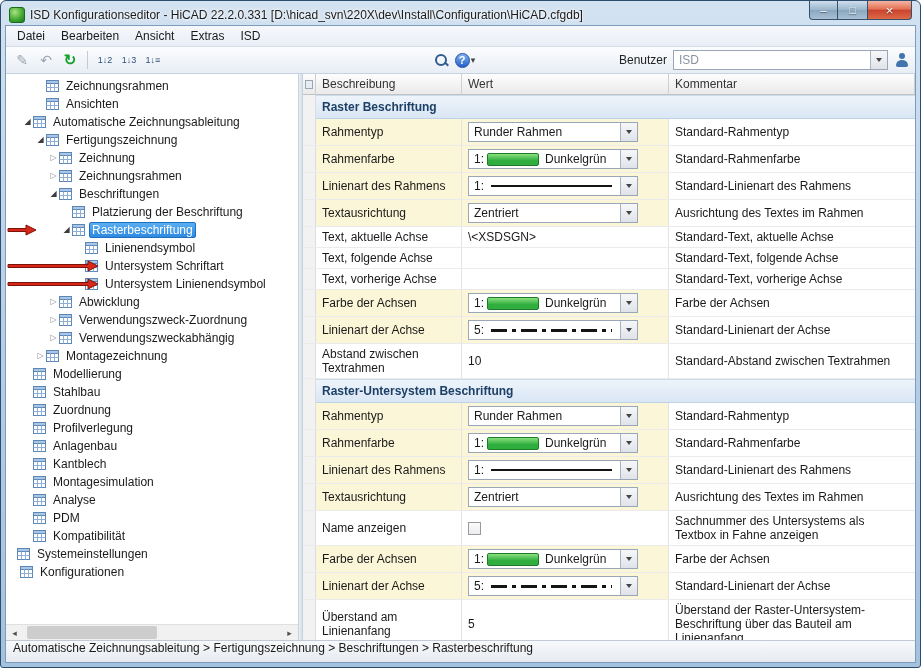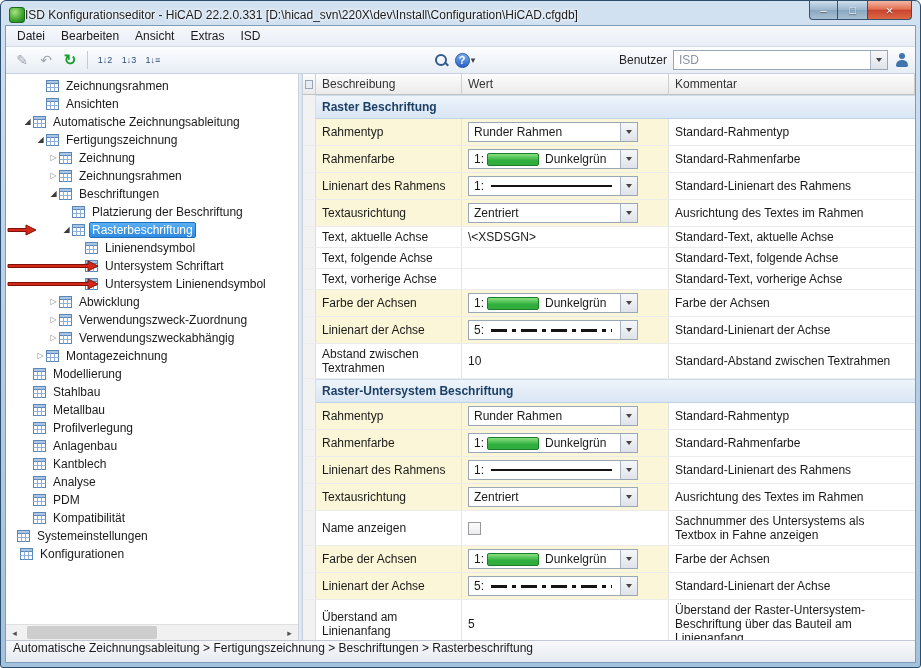--- a/index.html
+++ b/index.html
@@ -14,21 +14,21 @@
     position: relative;
     font-size: 12px; color: #1a1a1a;
     overflow: hidden;
   }
 
   
   .titlebar { height: 24px; flex: 0 0 24px; display: flex; align-items: center; padding: 3px 96px 0 4px; }
   .app-icon { width: 16px; height: 16px; flex: 0 0 16px; border-radius: 3px;
     background: radial-gradient(circle at 35% 30%, #a8e47f, #3fa32f 60%, #1d7a1f);
     border: 1px solid #1a6a1c; }
-  .title-text { white-space: nowrap; overflow: hidden;
+  .title-text { margin-left: 5px; white-space: nowrap; overflow: hidden;
     text-shadow: 0 0 3px #fff, 0 0 4px #fff; }
   .win-buttons { position: absolute; top: 0; right: 8px; display: flex; z-index: 5; }
   .winbtn { width: 29px; height: 19px; border: 1px solid #35516d; border-top: none;
     display: flex; align-items: center; justify-content: center;
     color: #fff; font-size: 11px; text-shadow: 0 1px 1px rgba(0,0,0,.55);
     background: linear-gradient(#cfdeec,#9cb6cc 48%,#8aa7c0 52%,#a8c0d4); }
   .winbtn.min { border-radius: 0 0 0 4px; }
   .winbtn.max { border-left: none; border-right: none; }
   .winbtn.close { width: 45px; border-radius: 0 0 4px 0; font-size: 13px;
     background: linear-gradient(#f4b5a4,#e37052 45%,#c94430 52%,#dd6a45); }
@@ -441,21 +441,21 @@
               <span class="expander"></span>
               <span class="node-icon">
                 <svg width="14" height="13">
                   <rect x="0.5" y="0.5" width="12" height="11" fill="#fff" stroke="#5b87b8"></rect>
                   <rect x="0.5" y="0.5" width="12" height="3" fill="#aac6e4" stroke="#5b87b8"></rect>
                   <line x1="4.5" y1="3.5" x2="4.5" y2="11.5" stroke="#8fb0d4"></line>
                   <line x1="8.5" y1="3.5" x2="8.5" y2="11.5" stroke="#8fb0d4"></line>
                   <line x1="0.5" y1="7.5" x2="12.5" y2="7.5" stroke="#8fb0d4"></line>
                 </svg>
               </span>
-              <span class="tree-label">Metallbau</span>
+              <span class="tree-label">Zuordnung</span>
             </div>
             <div class="tree-row" style="padding-left: 16px;">
               <span class="expander"></span>
               <span class="node-icon">
                 <svg width="14" height="13">
                   <rect x="0.5" y="0.5" width="12" height="11" fill="#fff" stroke="#5b87b8"></rect>
                   <rect x="0.5" y="0.5" width="12" height="3" fill="#aac6e4" stroke="#5b87b8"></rect>
                   <line x1="4.5" y1="3.5" x2="4.5" y2="11.5" stroke="#8fb0d4"></line>
                   <line x1="8.5" y1="3.5" x2="8.5" y2="11.5" stroke="#8fb0d4"></line>
                   <line x1="0.5" y1="7.5" x2="12.5" y2="7.5" stroke="#8fb0d4"></line>
@@ -481,20 +481,33 @@
               <span class="node-icon">
                 <svg width="14" height="13">
                   <rect x="0.5" y="0.5" width="12" height="11" fill="#fff" stroke="#5b87b8"></rect>
                   <rect x="0.5" y="0.5" width="12" height="3" fill="#aac6e4" stroke="#5b87b8"></rect>
                   <line x1="4.5" y1="3.5" x2="4.5" y2="11.5" stroke="#8fb0d4"></line>
                   <line x1="8.5" y1="3.5" x2="8.5" y2="11.5" stroke="#8fb0d4"></line>
                   <line x1="0.5" y1="7.5" x2="12.5" y2="7.5" stroke="#8fb0d4"></line>
                 </svg>
               </span>
               <span class="tree-label">Kantblech</span>
+            </div>
+            <div class="tree-row" style="padding-left: 16px;">
+              <span class="expander"></span>
+              <span class="node-icon">
+                <svg width="14" height="13">
+                  <rect x="0.5" y="0.5" width="12" height="11" fill="#fff" stroke="#5b87b8"></rect>
+                  <rect x="0.5" y="0.5" width="12" height="3" fill="#aac6e4" stroke="#5b87b8"></rect>
+                  <line x1="4.5" y1="3.5" x2="4.5" y2="11.5" stroke="#8fb0d4"></line>
+                  <line x1="8.5" y1="3.5" x2="8.5" y2="11.5" stroke="#8fb0d4"></line>
+                  <line x1="0.5" y1="7.5" x2="12.5" y2="7.5" stroke="#8fb0d4"></line>
+                </svg>
+              </span>
+              <span class="tree-label">Montagesimulation</span>
             </div>
             <div class="tree-row" style="padding-left: 16px;">
               <span class="expander"></span>
               <span class="node-icon">
                 <svg width="14" height="13">
                   <rect x="0.5" y="0.5" width="12" height="11" fill="#fff" stroke="#5b87b8"></rect>
                   <rect x="0.5" y="0.5" width="12" height="3" fill="#aac6e4" stroke="#5b87b8"></rect>
                   <line x1="4.5" y1="3.5" x2="4.5" y2="11.5" stroke="#8fb0d4"></line>
                   <line x1="8.5" y1="3.5" x2="8.5" y2="11.5" stroke="#8fb0d4"></line>
                   <line x1="0.5" y1="7.5" x2="12.5" y2="7.5" stroke="#8fb0d4"></line>

